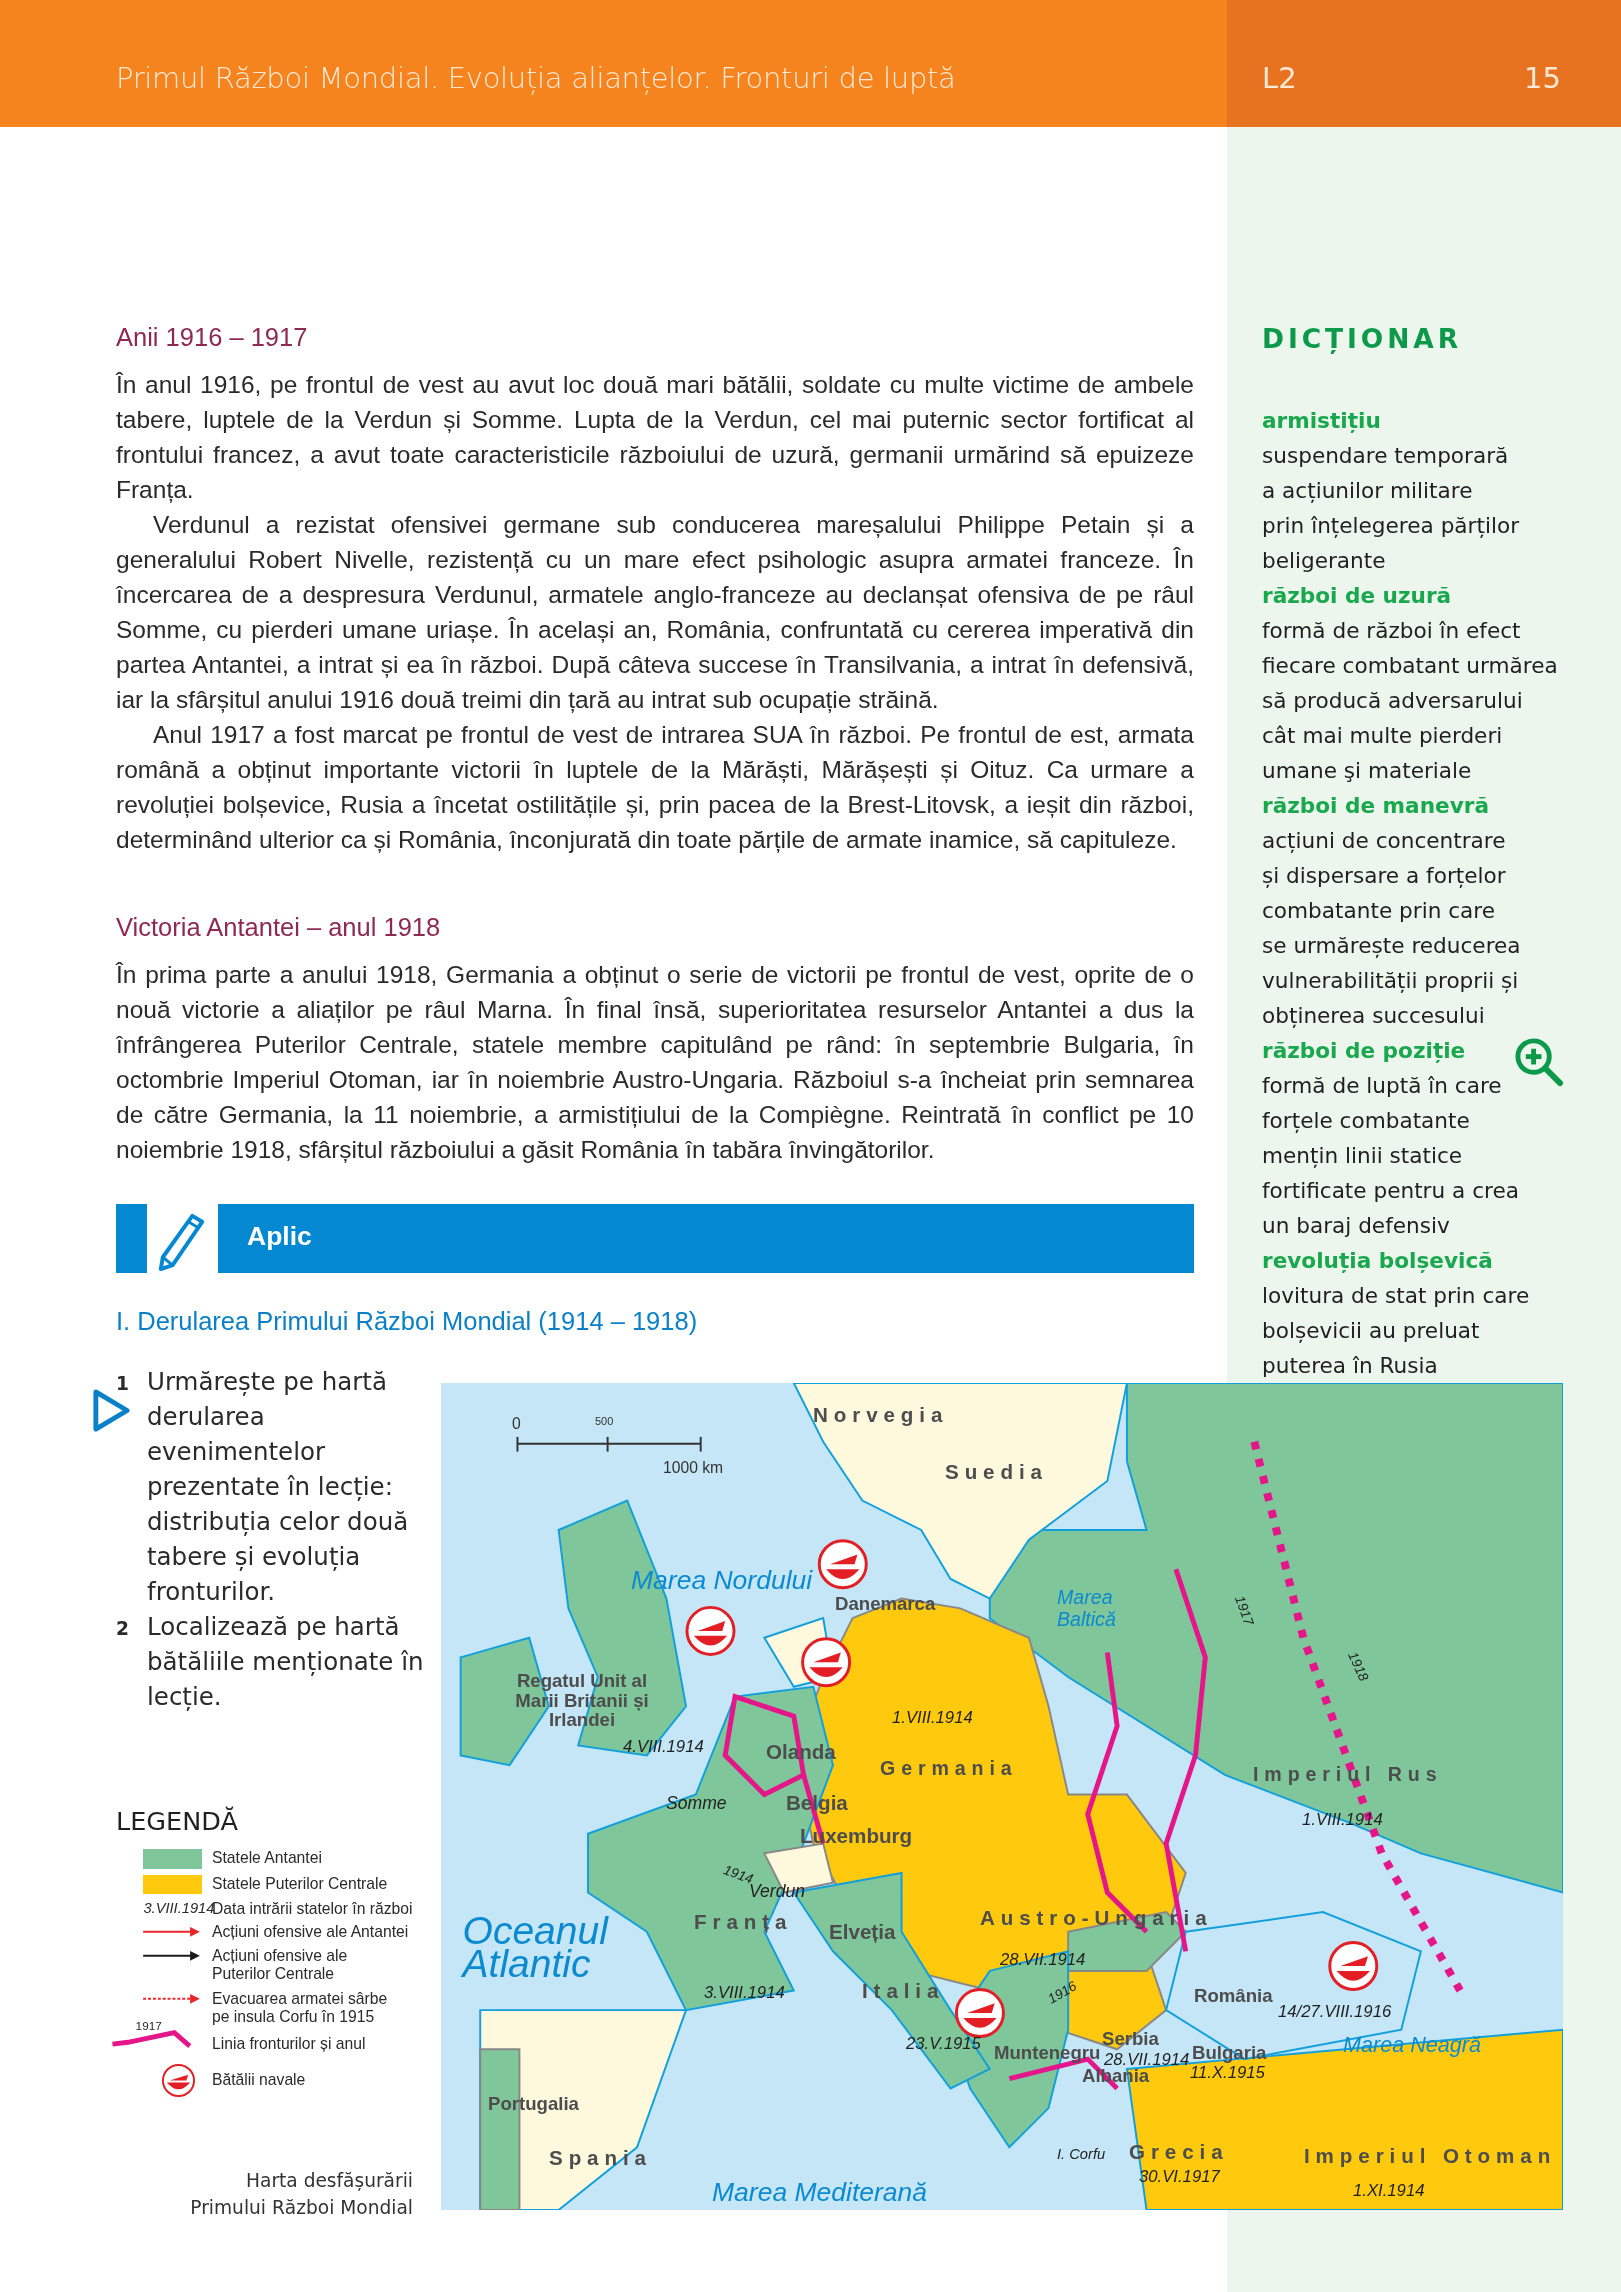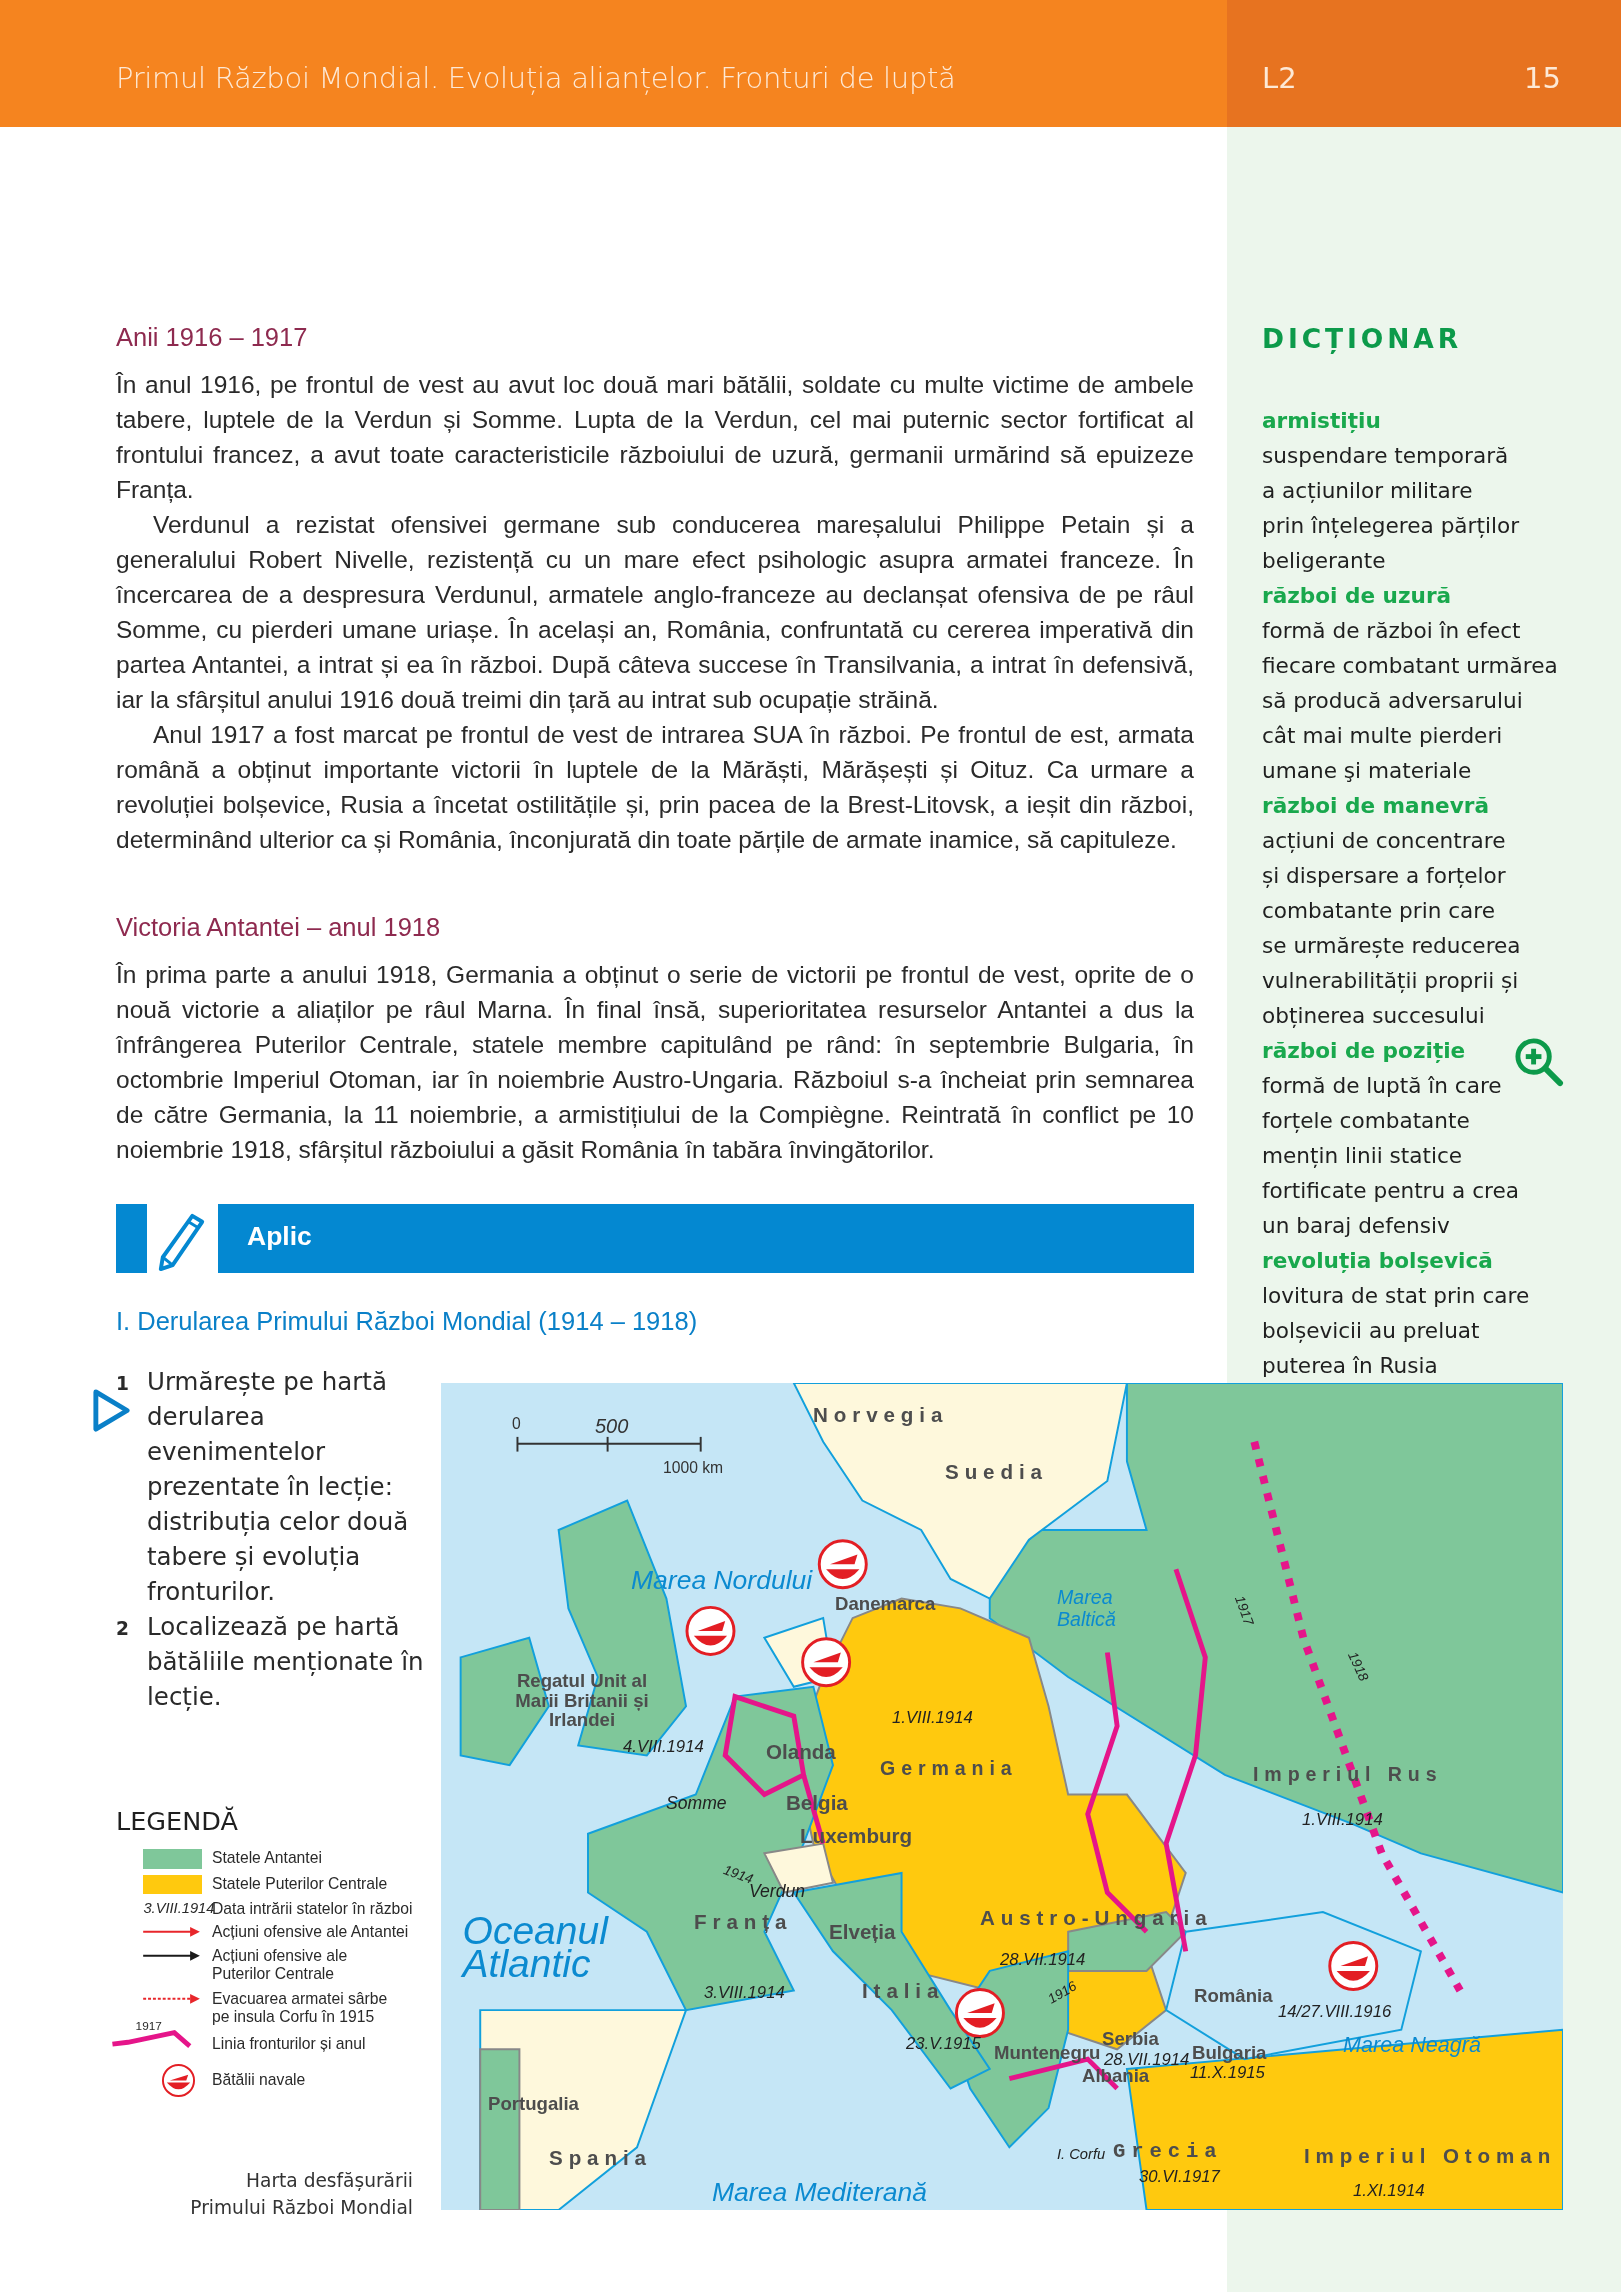--- a/index.html
+++ b/index.html
@@ -255,21 +255,21 @@
         <path d="M537 643 L565 633 L562 643 Z" fill="#e31e24"></path>
       </g>
     <g>
         <circle cx="931" cy="595" r="24" fill="#fff" stroke="#e31e24" stroke-width="3"></circle>
         <path d="M914 600 Q931 620 948 600 Z" fill="#e31e24"></path>
         <path d="M918 595 L946 585 L943 595 Z" fill="#e31e24"></path>
       </g>
   </svg>
 
   <div class="maplabel" style="left:71px;top:32px;font-size:15.7px;color:#333;">0</div>
-  <div class="maplabel" style="left:154px;top:32px;font-size:20px;color:#333;font-style:italic;">500</div>
+  <div class="maplabel" style="left:154px;top:32px;font-size:11px;color:#333;">500</div>
   <div class="maplabel" style="left:222px;top:32px;font-size:15.7px;color:#333;margin-top:44px;">1000 km</div>
 
   <div class="maplabel country spaced" style="left:372px;top:19.6px;">Norvegia</div>
   <div class="maplabel country spaced" style="left:504px;top:77px;">Suedia</div>
   <div class="maplabel country" style="left:394px;top:210px;font-size:18.6px;">Danemarca</div>
   <div class="maplabel country" style="left:53px;top:288px;width:176px;white-space:normal;text-align:center;font-size:18.6px;line-height:19.6px;">Regatul Unit al Marii Britanii și Irlandei</div>
   <div class="maplabel date" style="left:182px;top:354px;">4.VIII.1914</div>
   <div class="maplabel country" style="left:325px;top:357px;">Olanda</div>
   <div class="maplabel country" style="left:345px;top:408px;">Belgia</div>
   <div class="maplabel country" style="left:359px;top:441px;">Luxemburg</div>
@@ -285,21 +285,21 @@
   <div class="maplabel country spaced" style="left:421px;top:596px;">Italia</div>
   <div class="maplabel date" style="left:465px;top:651px;">23.V.1915</div>
   <div class="maplabel country" style="left:661px;top:645px;font-size:18.6px;">Serbia</div>
   <div class="maplabel date" style="left:663px;top:667px;">28.VII.1914</div>
   <div class="maplabel country" style="left:553px;top:659px;font-size:18.6px;">Muntenegru</div>
   <div class="maplabel country" style="left:641px;top:682px;font-size:18.6px;">Albania</div>
   <div class="maplabel country" style="left:753px;top:602px;font-size:18.6px;">România</div>
   <div class="maplabel date" style="left:837px;top:619px;">14/27.VIII.1916</div>
   <div class="maplabel country" style="left:751px;top:659px;font-size:18.6px;">Bulgaria</div>
   <div class="maplabel date" style="left:749px;top:680px;">11.X.1915</div>
-  <div class="maplabel country spaced" style="left:672px;top:757px;font-family:Liberation Mono, monospace;">Grecia</div>
+  <div class="maplabel country spaced" style="left:688px;top:757px;">Grecia</div>
   <div class="maplabel date" style="left:698px;top:784px;">30.VI.1917</div>
   <div class="maplabel country spaced" style="left:863px;top:761px;">Imperiul Otoman</div>
   <div class="maplabel date" style="left:912px;top:798px;text-align:right;">1.XI.1914</div>
   <div class="maplabel country" style="left:47px;top:710px;font-size:18.6px;">Portugalia</div>
   <div class="maplabel country spaced" style="left:108px;top:763px;">Spania</div>
 
   <div class="maplabel sea" style="left:190px;top:182px;">Marea Nordului</div>
   <div class="maplabel sea" style="left:616px;top:204px;width:78px;white-space:normal;font-size:19.6px;line-height:21.6px;">Marea Baltică</div>
   <div class="maplabel sea" style="left:21.6px;top:531px;width:127px;white-space:normal;font-size:39px;line-height:33px;text-align:center;">Oceanul Atlantic</div>
   <div class="maplabel sea" style="left:271px;top:794px;">Marea Mediterană</div>

